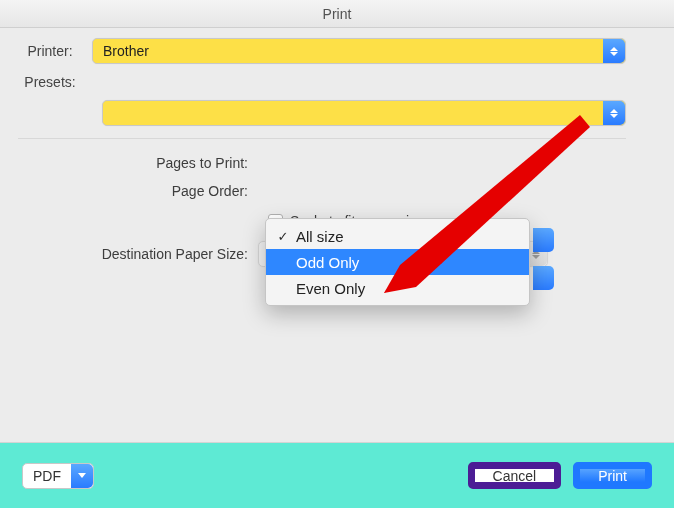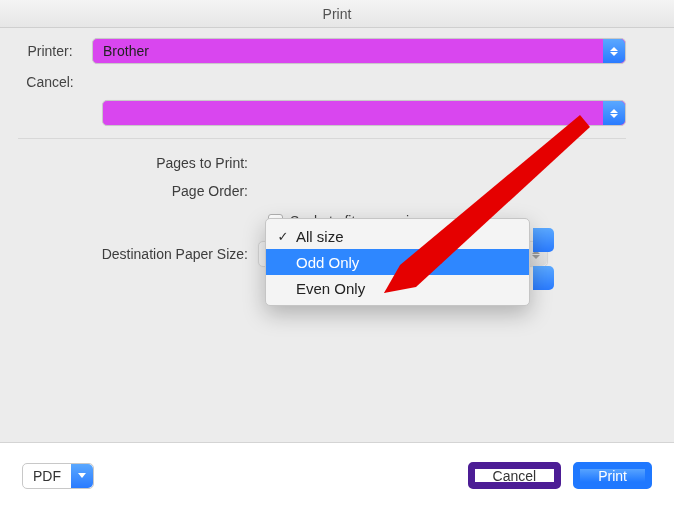--- a/index.html
+++ b/index.html
@@ -34,21 +34,21 @@
     width: 74px;
     text-align: center;
     padding-right: 10px;
     color: #444;
     font-size: 14px;
   }
   .select {
     flex: 1;
     position: relative;
     height: 26px;
-    background: #d946ef;
+    background: #fde047;
     border: 1px solid #c8c8c8;
     border-radius: 5px;
     display: flex;
     align-items: center;
     padding: 0 28px 0 10px;
     font-size: 14px;
     color: #222;
     box-shadow: 0 0 0 0.5px rgba(0,0,0,0.02);
   }
   .select .cap {
@@ -131,21 +131,21 @@
     background: linear-gradient(#eaeaea,#dcdcdc);
   }
   .select.disabled .cap .up { border-bottom-color: #9c9c9c; }
   .select.disabled .cap .down { border-top-color: #9c9c9c; }
 
   .bottom-bar {
     position: absolute;
     left: 0; right: 0; bottom: 0;
     height: 66px;
     border-top: 1px solid #d4d4d4;
-    background: #ffffff;
+    background: #5eead4;
     display: flex;
     align-items: center;
     padding: 17px 22px;
   }
   .pdf {
     height: 26px;
     background: #fff;
     border: 1px solid #c8c8c8;
     border-radius: 5px;
     display: flex;
@@ -257,21 +257,21 @@
     <div class="select">
       <span>Brother</span>
       <span class="cap">
           <span class="tri up"></span>
           <span class="tri down"></span>
         </span>
     </div>
   </div>
 
   <div class="row">
-    <div class="row-label">Cancel:</div>
+    <div class="row-label">Presets:</div>
   </div>
 
   <div class="row section-select-row">
     <div class="select section-select">
       <span class="cap">
           <span class="tri up"></span>
           <span class="tri down"></span>
         </span>
     </div>
   </div>

